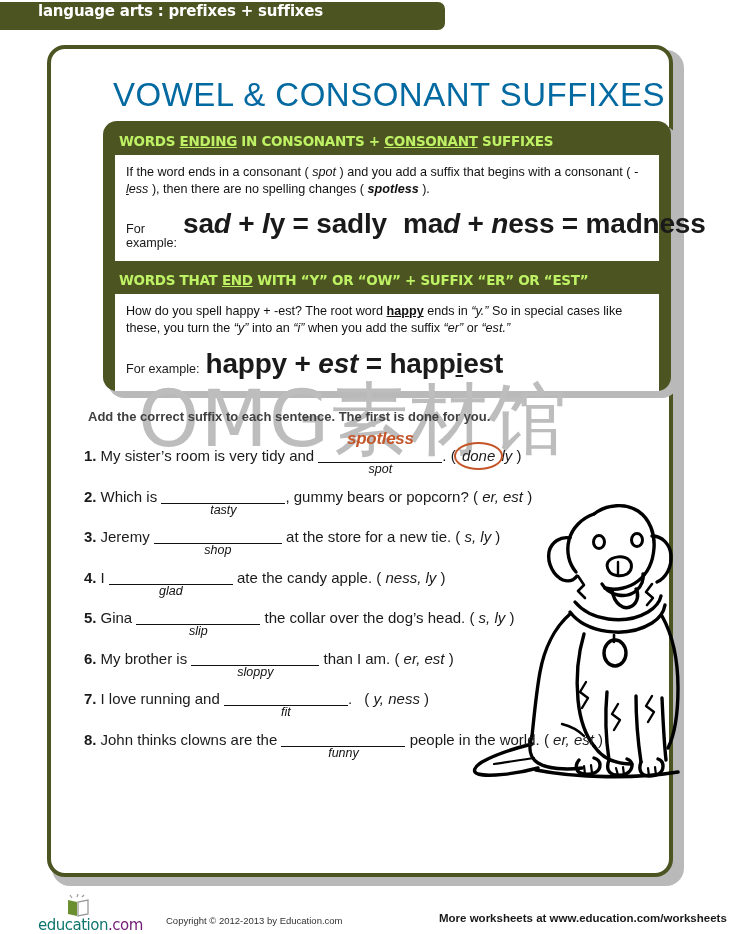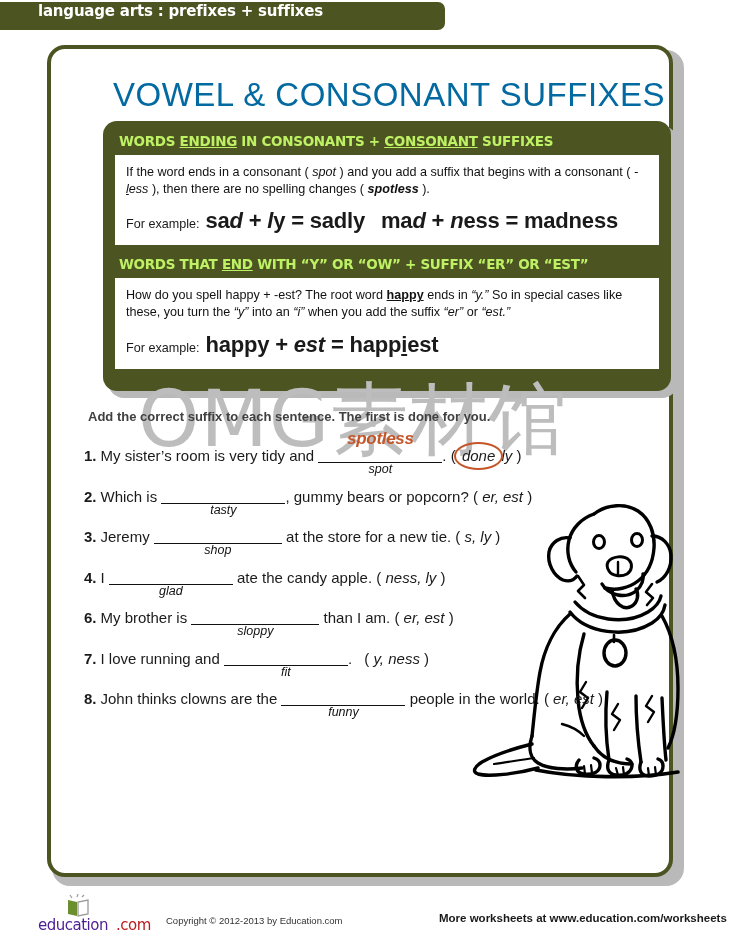--- a/index.html
+++ b/index.html
@@ -118,21 +118,21 @@
   .wp-body b { font-weight: bold; }
   .wp-body u { text-decoration: underline; }
   .wp-example {
     margin-top: 11px;
     font-size: 12.6px;
     display: flex;
     align-items: baseline;
   }
   .wp-example .lead { font-size: 12.6px; }
   .wp-example .eq {
-    font-size: 22px;
+    font-size: 28px;
     font-weight: bold;
     margin-left: 6px;
     letter-spacing: -0.2px;
     white-space: nowrap;
   }
   .wp-example .eq i { font-style: italic; }
   .wp-example .eq u { text-decoration: underline; }
   .gap { display: inline-block; width: 16px; }
 
   
@@ -246,22 +246,22 @@
   .logo-mark { position: absolute; left: 28px; top: 0; }
   .logo-word {
     position: absolute;
     left: 0;
     top: 22px;
     font-size: 15px;
     letter-spacing: -0.5px;
     font-family: "DejaVu Sans", sans-serif;
     white-space: nowrap;
   }
-  .logo-edu { color: #4c1d95; text-align: right; }
-  .logo-com { color: #b91c1c; padding-left: 8px; }
+  .logo-edu { color: #0f766e; text-align: right; }
+  .logo-com { color: #701a75; }
   .copyright {
     position: absolute;
     left: 166px;
     top: 915px;
     font-size: 9.5px;
     color: #333333;
     white-space: nowrap;
   }
   .more-worksheets {
     position: absolute;
@@ -420,20 +420,28 @@
 
   <div class="qrow">
     <span class="qnum">4.</span><span>I</span>
     <span class="blank-wrap">
       <span class="blank" style="width:124px;"></span>
       <span class="hint">glad</span>
     </span> <span>ate the candy apple.</span>
     <span class="opts"><span class="plain">(&nbsp;</span><span>ness</span>, <span>ly</span><span class="plain">&nbsp;)</span></span>
   </div>
 
+  <div class="qrow">
+    <span class="qnum">5.</span><span>Gina</span>
+    <span class="blank-wrap">
+      <span class="blank" style="width:124px;"></span>
+      <span class="hint">slip</span>
+    </span> <span>the collar over the dog’s head.</span>
+    <span class="opts"><span class="plain">(&nbsp;</span><span>s</span>, <span>ly</span><span class="plain">&nbsp;)</span></span>
+  </div>
 
   <div class="qrow">
     <span class="qnum">6.</span><span>My brother is</span>
     <span class="blank-wrap">
       <span class="blank" style="width:128px;"></span>
       <span class="hint">sloppy</span>
     </span> <span>than I am.</span>
     <span class="opts"><span class="plain">(&nbsp;</span><span>er</span>, <span>est</span><span class="plain">&nbsp;)</span></span>
   </div>
 

